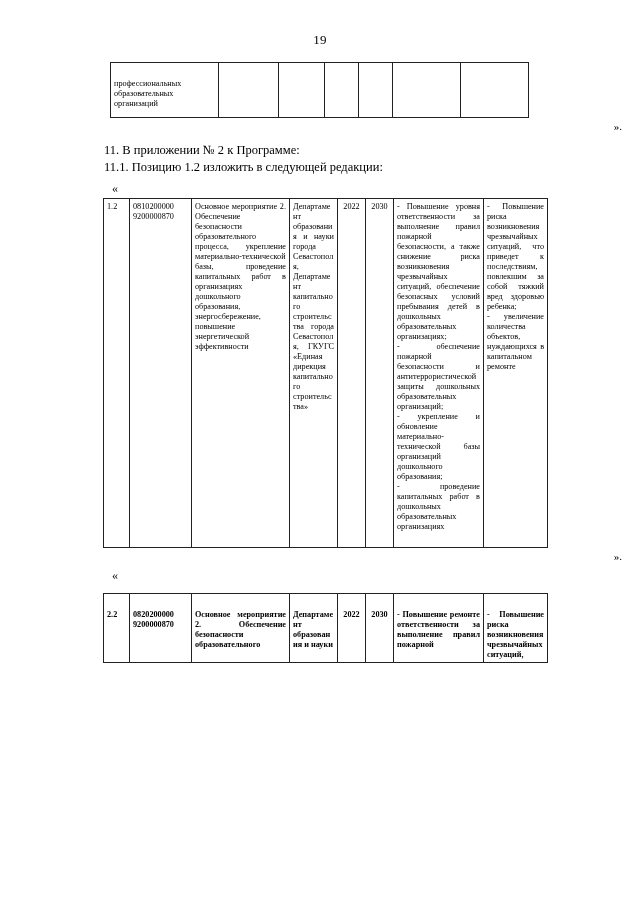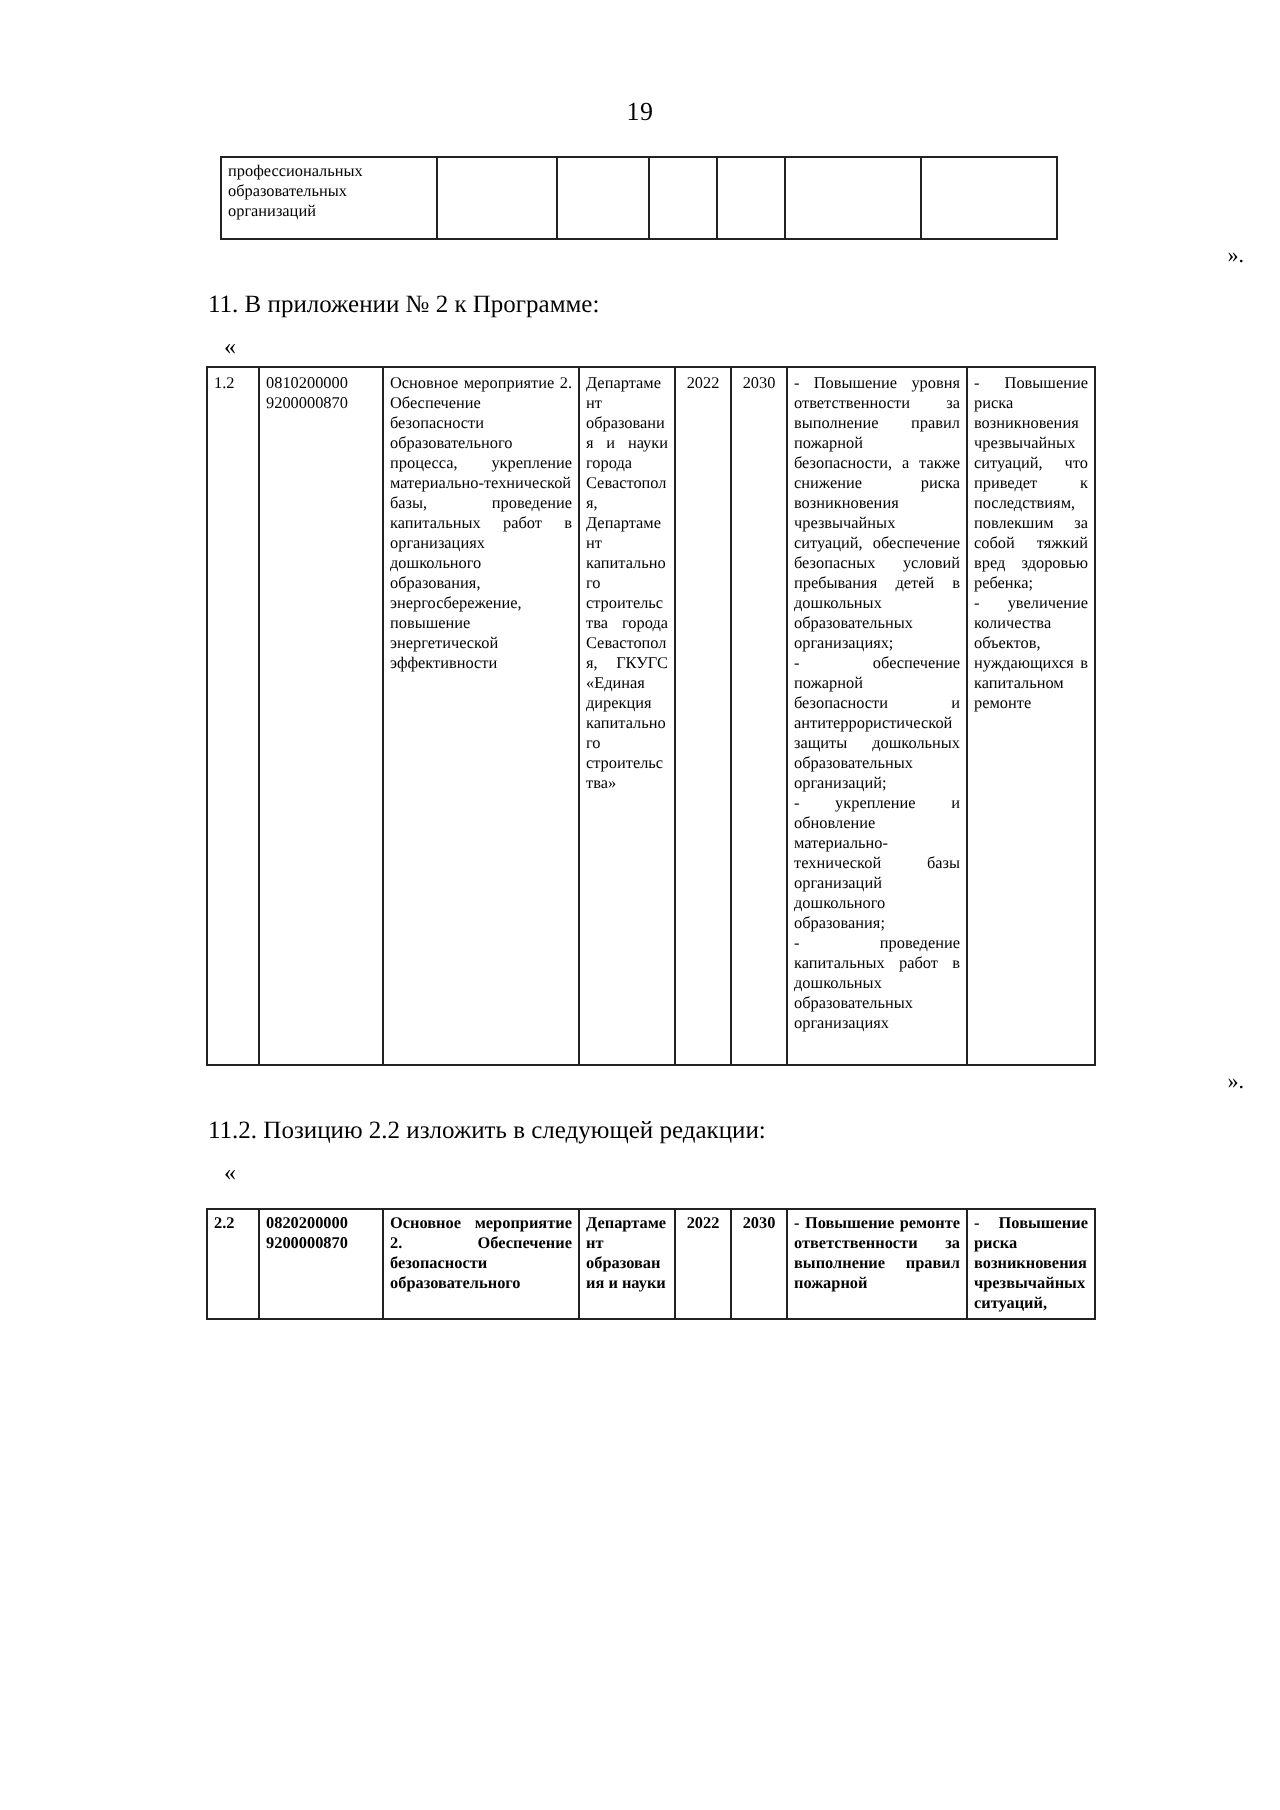--- a/index.html
+++ b/index.html
@@ -17,37 +17,37 @@
   }
   .page {
     position: relative;
     width: 640px;
     height: 905px;
     box-sizing: border-box;
   }
   .page-number {
     text-align: center;
     font-size: 13px;
-    margin-top: 48px;
+    margin-top: 32px;
     margin-bottom: 0;
     letter-spacing: 0.2px;
   }
 
   
   table.doc {
     border-collapse: collapse;
     table-layout: fixed;
     font-family: "Liberation Serif", serif;
     font-size: 8.2px;
     line-height: 1.22;
   }
   table.doc td {
     border: 1px solid #222;
     vertical-align: top;
-    padding: 2px 3px 2px 3px;
+    padding: 16px 3px 2px 3px;
     word-wrap: break-word;
     overflow-wrap: break-word;
   }
   .ta-just { text-align: justify; text-align-last: left; }
   .ta-center { text-align: center; }
   .ta-left { text-align: left; }
 
   
   .top-table-wrap {
     margin: 14px 0 0 110px;
@@ -125,20 +125,21 @@
         <td></td>
         <td></td>
       </tr>
     </tbody>
       </table>
   </div>
 
   <div class="quote-right">».</div>
 
   <div class="para">11. В приложении № 2 к Программе:</div>
+  <div class="para tight">11.1. Позицию 1.2 изложить в следующей редакции:</div>
 
   <div class="quote-open">«</div>
 
   <div class="main-table-wrap">
     <table class="main doc">
       <colgroup>
         <col style="width:26px">
         <col style="width:62px">
         <col style="width:98px">
         <col style="width:48px">
@@ -164,21 +165,20 @@
 - проведение капитальных работ в дошкольных образовательных организациях</td>
         <td class="ta-just" style="white-space:pre-line;">-	Повышение риска возникновения чрезвычайных ситуаций, что приведет к последствиям, повлекшим за собой тяжкий вред здоровью ребенка;
 -	увеличение количества объектов, нуждающихся в капитальном ремонте</td>
       </tr>
     </tbody>
       </table>
   </div>
 
   <div class="quote-right">».</div>
 
-  <div class="para">11.2. Позицию 2.2 изложить в следующей редакции:</div>
 
   <div class="quote-open">«</div>
 
   <div class="bottom-table-wrap">
     <table class="bottom doc">
       <colgroup>
         <col style="width:26px">
         <col style="width:62px">
         <col style="width:98px">
         <col style="width:48px">

